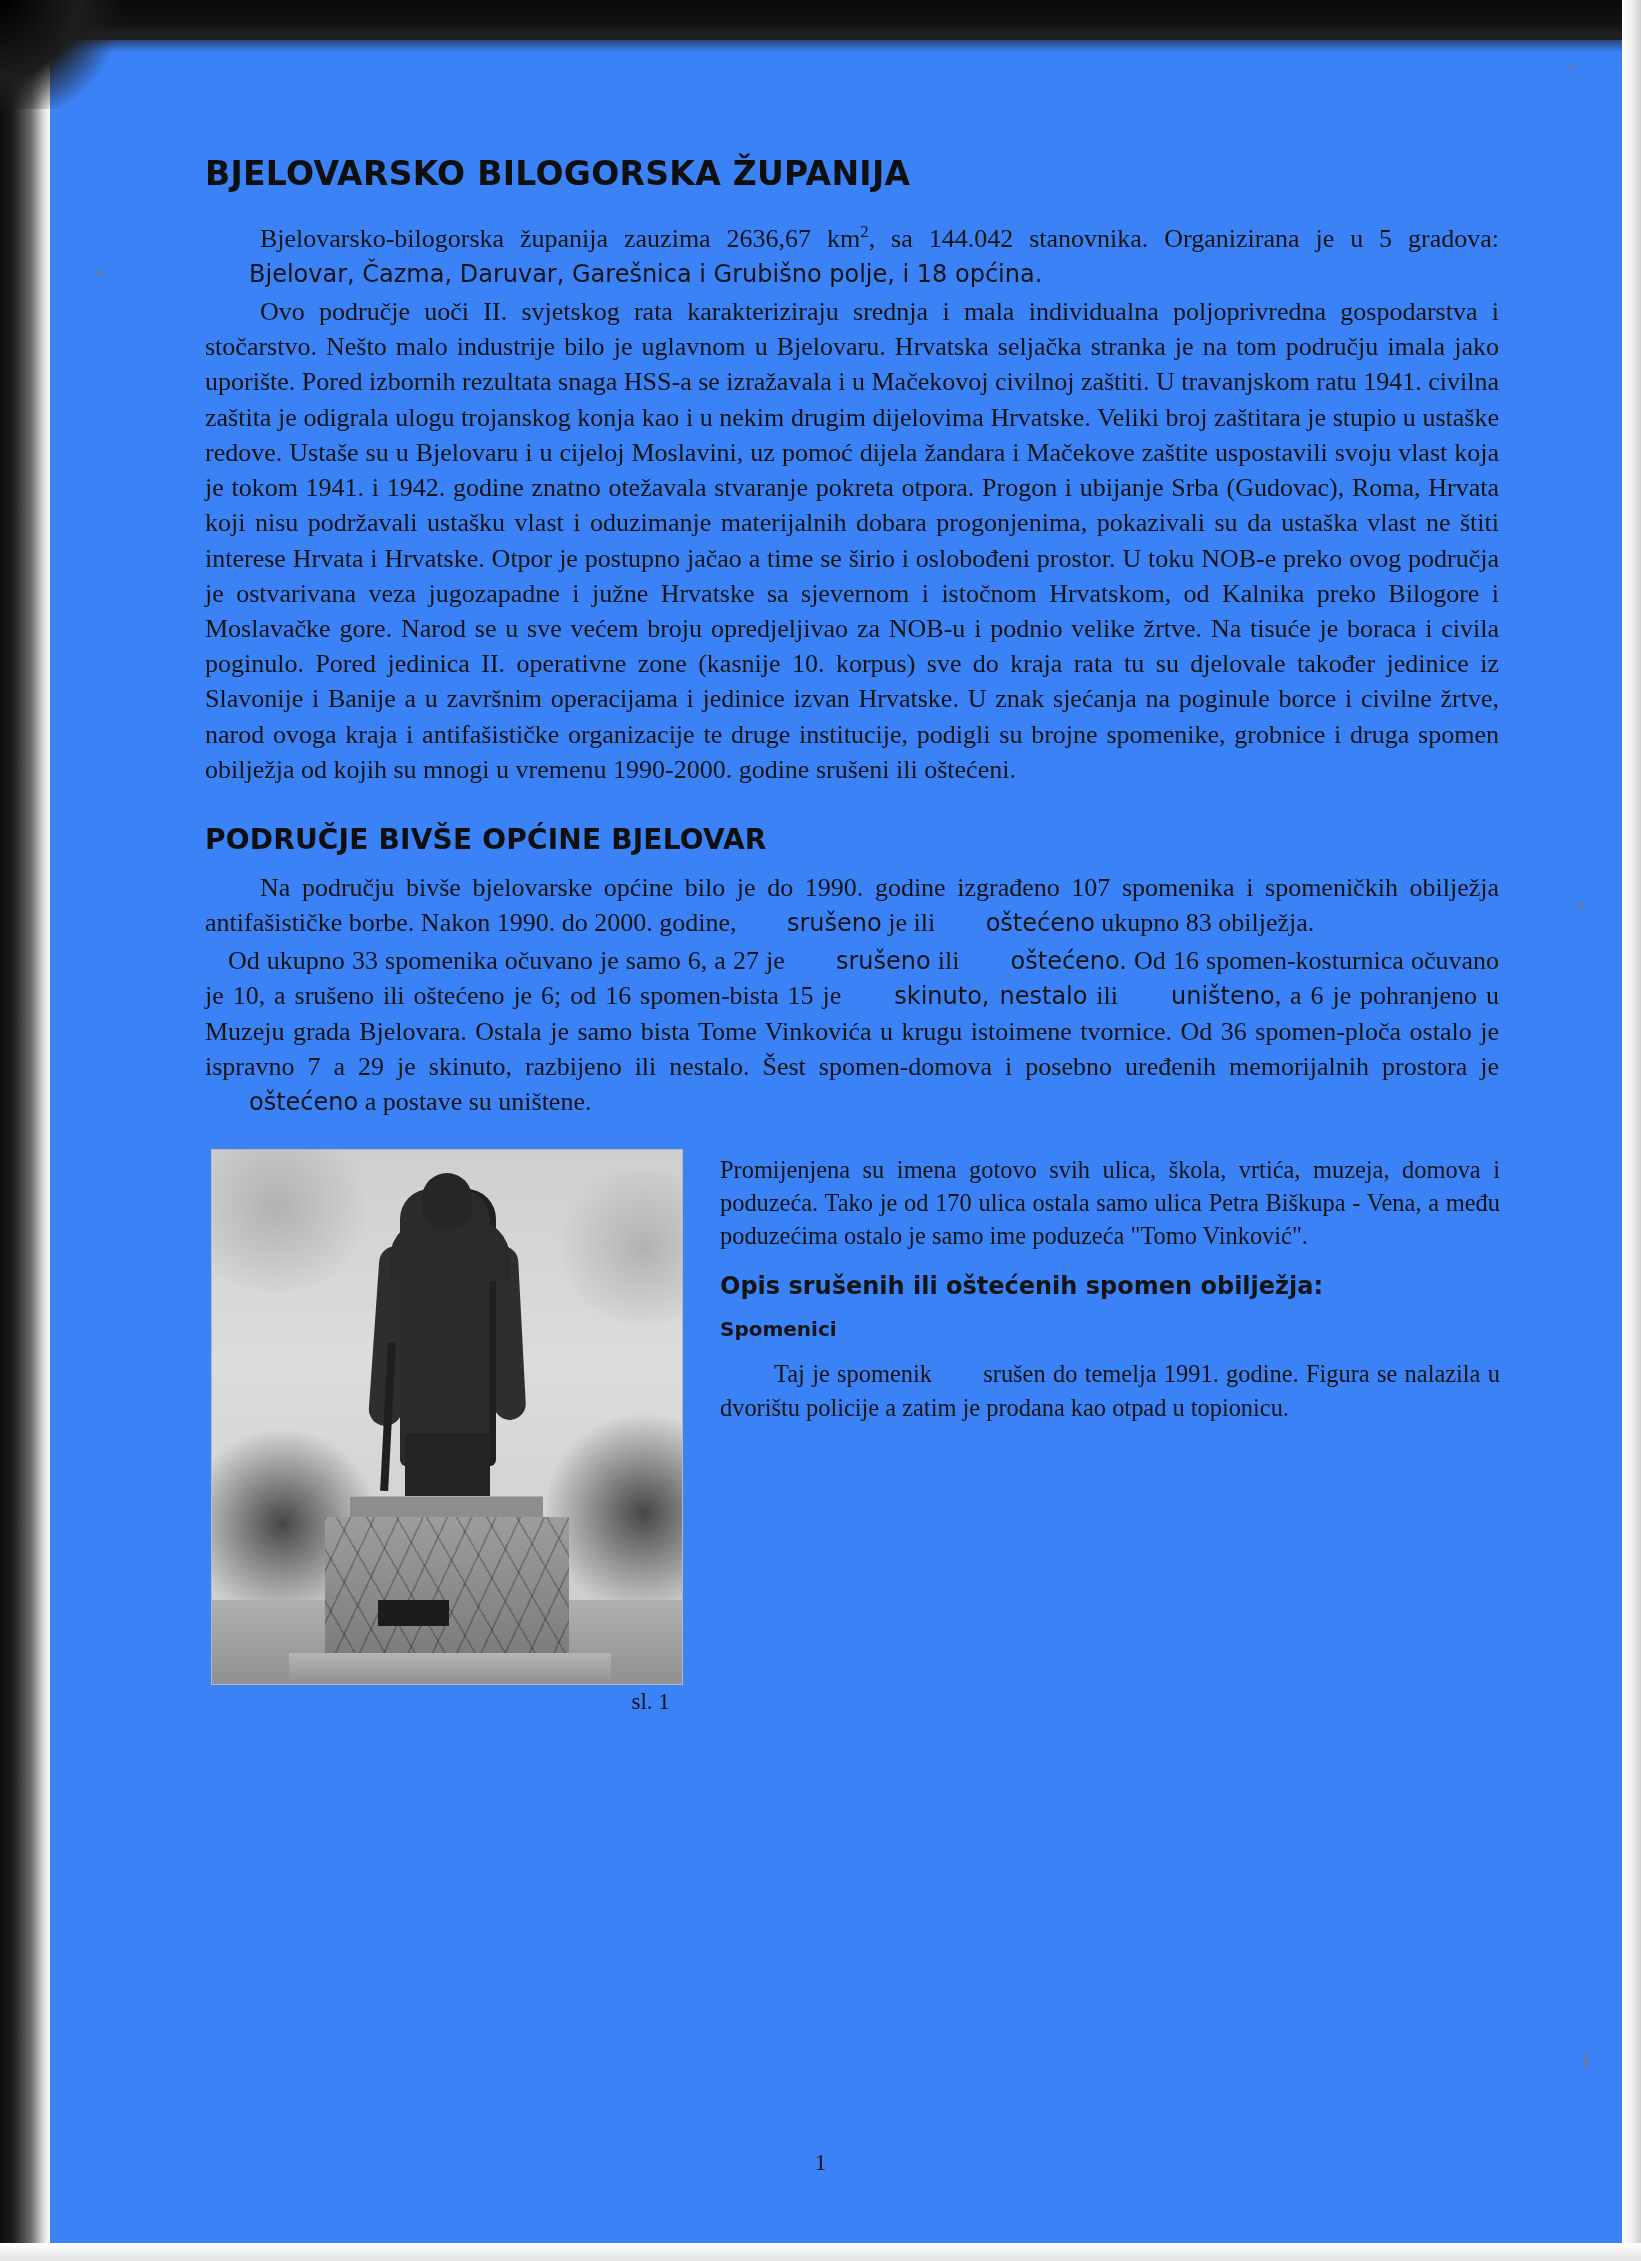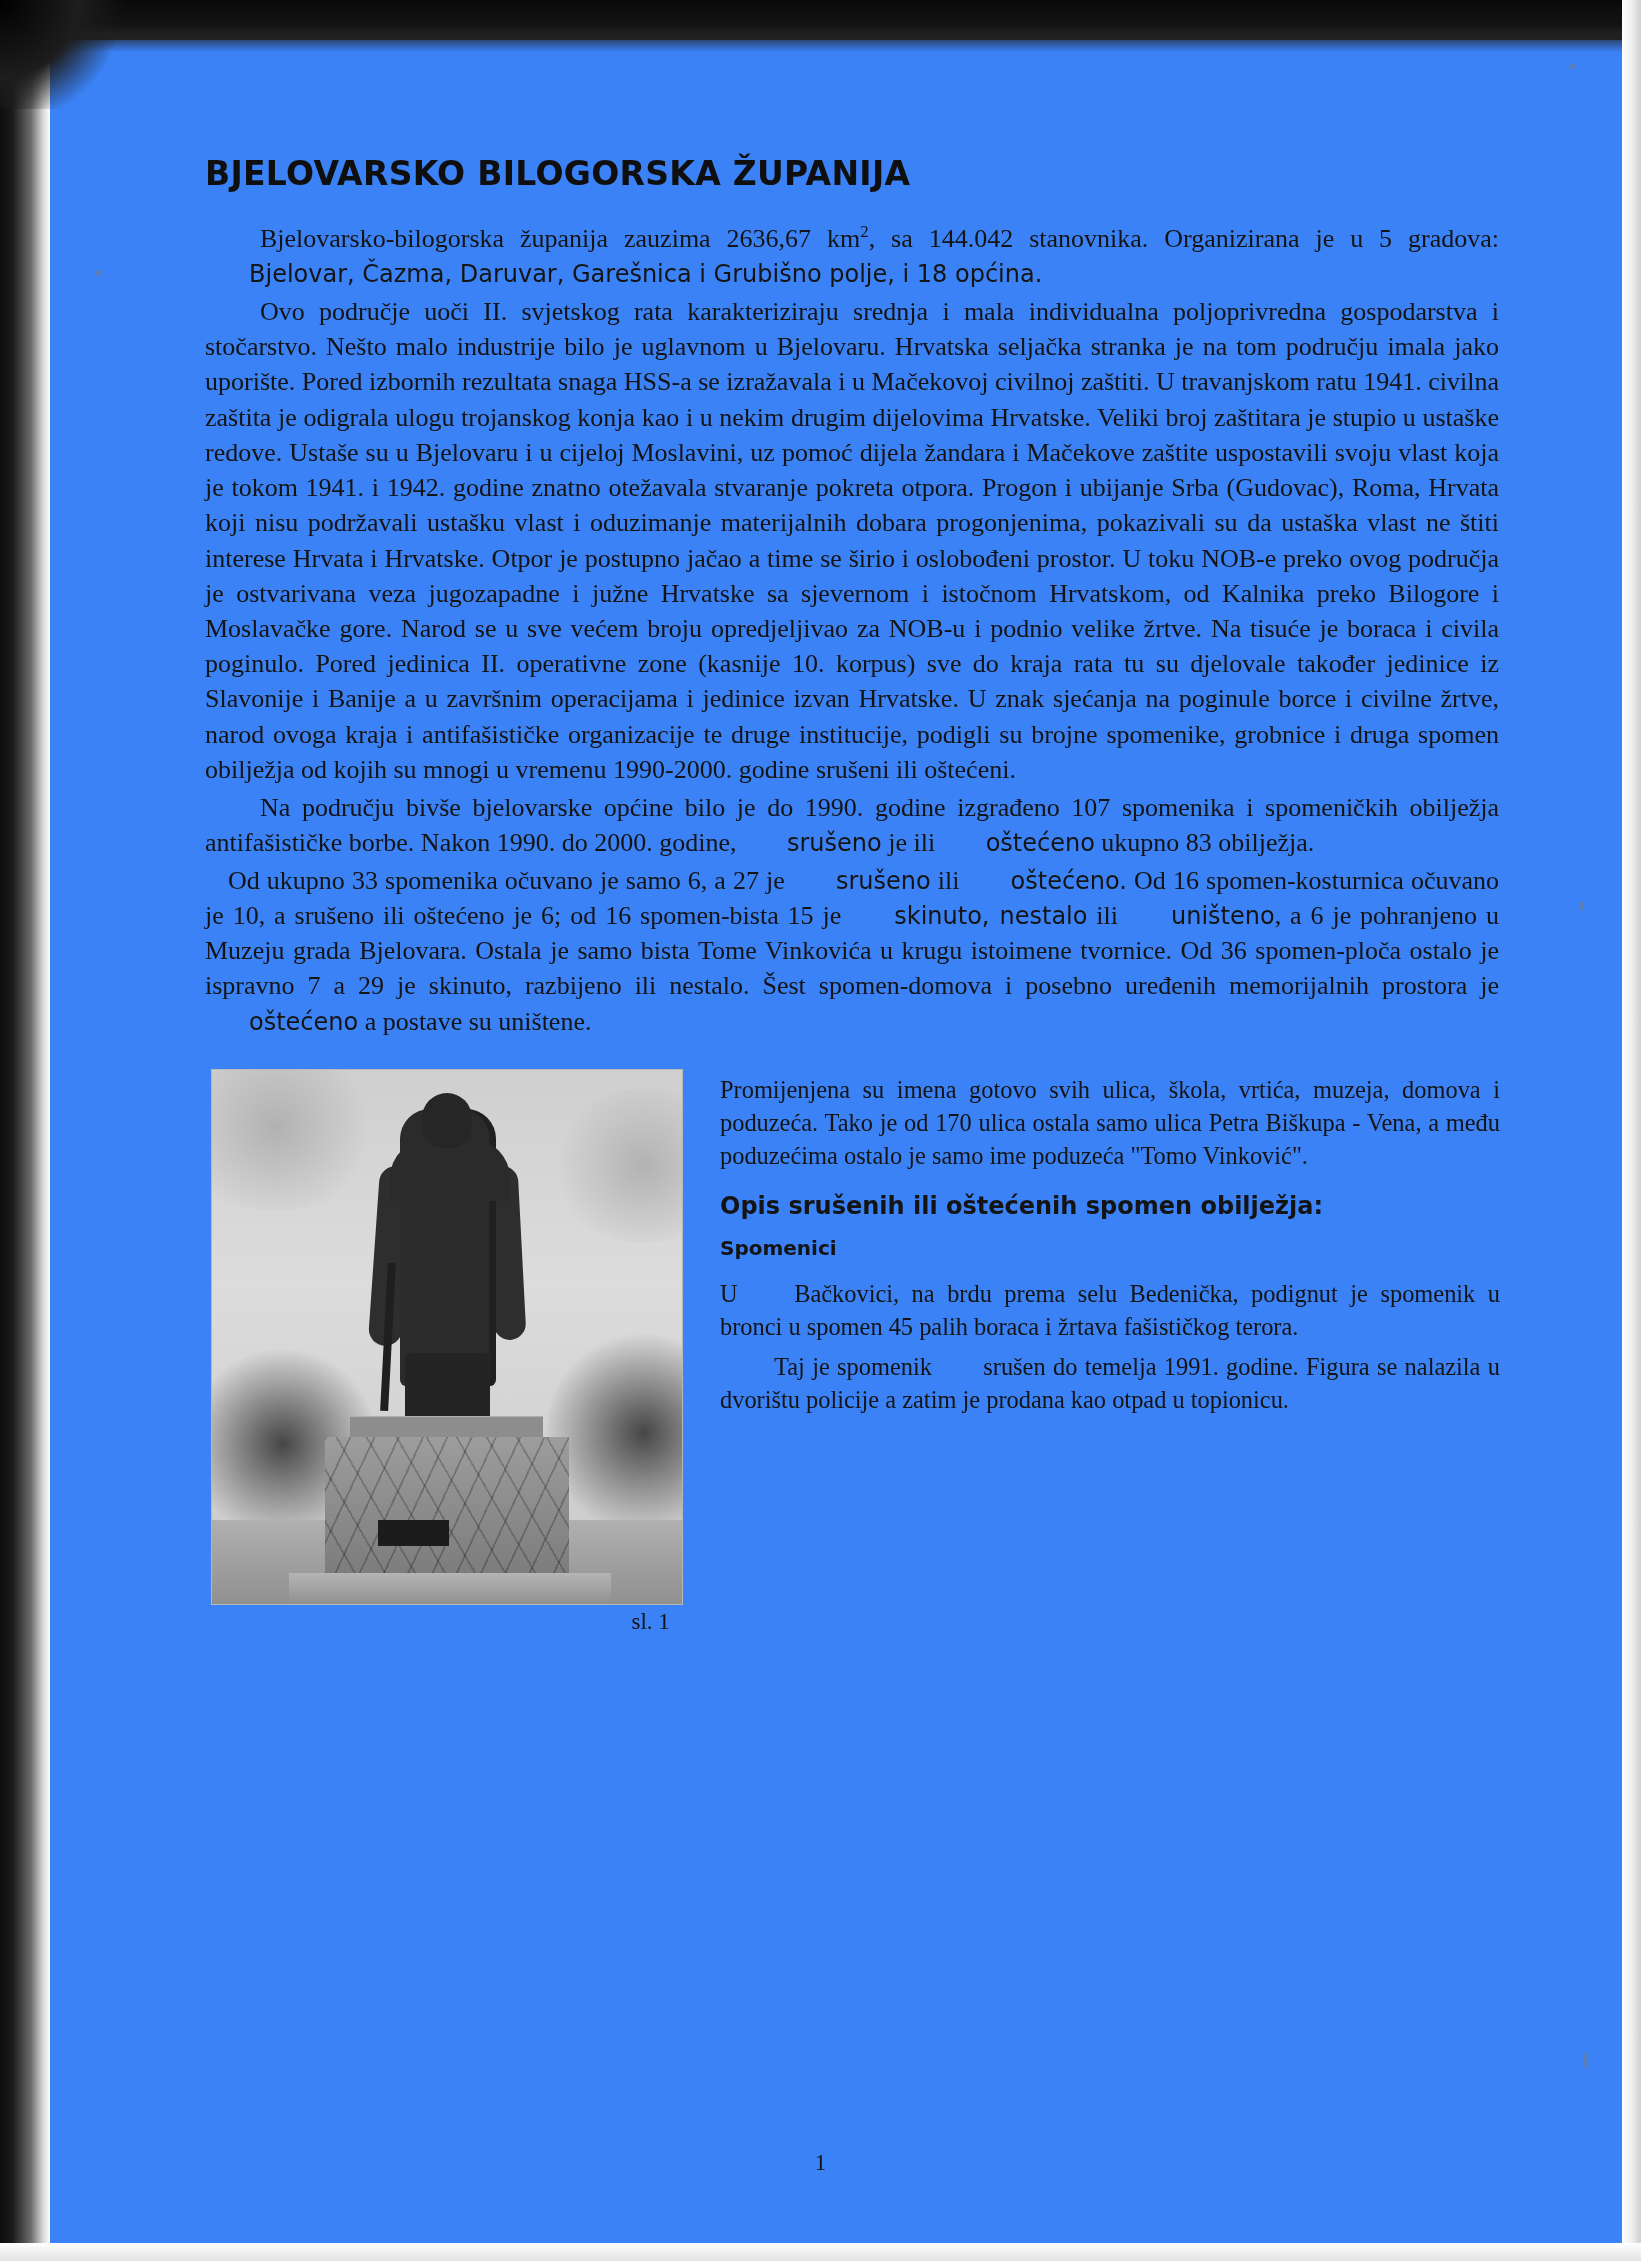--- a/index.html
+++ b/index.html
@@ -295,20 +295,21 @@
   <div class="speck" style="left:96px; top:270px; width:5.8px; height:5.8px;"></div>
 
   <div class="content">
 
     <h1 class="doc-title">BJELOVARSKO BILOGORSKA ŽUPANIJA</h1>
 
     <p class="body indent"><span>Bjelovarsko-bilogorska županija zauzima 2636,67 km</span><span class="sub2">2</span><span>, sa 144.042 stanovnika. Organizirana je u 5 gradova: </span><b class="s sans">Bjelovar, Čazma, Daruvar, Garešnica i Grubišno polje, i 18 općina.</b></p>
 
     <p class="body indent">Ovo područje uoči II. svjetskog rata karakteriziraju srednja i mala individualna poljoprivredna gospodarstva i stočarstvo. Nešto malo industrije bilo je uglavnom u Bjelovaru. Hrvatska seljačka stranka je na tom području imala jako uporište. Pored izbornih rezultata snaga HSS-a se izražavala i u Mačekovoj civilnoj zaštiti. U travanjskom ratu 1941. civilna zaštita je odigrala ulogu trojanskog konja kao i u nekim drugim dijelovima Hrvatske. Veliki broj zaštitara je stupio u ustaške redove. Ustaše su u Bjelovaru i u cijeloj Moslavini, uz pomoć dijela žandara i Mačekove zaštite uspostavili svoju vlast koja je tokom 1941. i 1942. godine znatno otežavala stvaranje pokreta otpora. Progon i ubijanje Srba (Gudovac), Roma, Hrvata koji nisu podržavali ustašku vlast i oduzimanje materijalnih dobara progonjenima, pokazivali su da ustaška vlast ne štiti interese Hrvata i Hrvatske. Otpor je postupno jačao a time se širio i oslobođeni prostor. U toku NOB-e preko ovog područja je ostvarivana veza jugozapadne i južne Hrvatske sa sjevernom i istočnom Hrvatskom, od Kalnika preko Bilogore i Moslavačke gore. Narod se u sve većem broju opredjeljivao za NOB-u i podnio velike žrtve. Na tisuće je boraca i civila poginulo. Pored jedinica II. operativne zone (kasnije 10. korpus) sve do kraja rata tu su djelovale također jedinice iz Slavonije i Banije a u završnim operacijama i jedinice izvan Hrvatske. U znak sjećanja na poginule borce i civilne žrtve, narod ovoga kraja i antifašističke organizacije te druge institucije, podigli su brojne spomenike, grobnice i druga spomen obilježja od kojih su mnogi u vremenu 1990-2000. godine srušeni ili oštećeni.</p>
 
+    <h2 class="section-title">PODRUČJE BIVŠE OPĆINE BJELOVAR</h2>
 
     <p class="body indent"><span>Na području bivše bjelovarske općine bilo je do 1990. godine izgrađeno 107  spomenika i spomeničkih obilježja antifašističke borbe. Nakon 1990. do 2000. godine, </span><b class="s sans">srušeno</b><span> je ili </span><b class="s sans">oštećeno</b><span> ukupno 83 obilježja.</span></p>
 
     <p class="body indent-sm"><span>Od ukupno 33 spomenika očuvano je samo 6, a 27 je </span><b class="s sans">srušeno</b><span> ili </span><b class="s sans">oštećeno.</b><span> Od 16 spomen-kosturnica očuvano je 10, a srušeno ili oštećeno je 6; od 16 spomen-bista 15 je </span><b class="s sans">skinuto, nestalo</b><span> ili </span><b class="s sans">uništeno</b><span>, a 6 je pohranjeno u Muzeju grada Bjelovara. Ostala je samo bista Tome Vinkovića u krugu istoimene tvornice. Od 36 spomen-ploča ostalo je ispravno 7 a 29 je skinuto, razbijeno ili nestalo. Šest spomen-domova i posebno uređenih memorijalnih prostora je </span><b class="s sans">oštećeno</b><span> a postave su uništene.</span></p>
 
     <div class="lower">
 
       <div class="photo-wrap">
         <div class="photo">
           <div class="sky"></div>
@@ -329,21 +330,20 @@
           <div class="plaque"></div>
           <div class="base"></div>
         </div>
         <div class="photo-caption">sl. 1</div>
       </div>
 
       <div class="right-col">
         <p>Promijenjena su imena gotovo svih ulica, škola, vrtića, muzeja, domova i poduzeća. Tako je od 170 ulica ostala samo ulica Petra Biškupa - Vena, a među poduzećima ostalo je samo ime poduzeća "Tomo Vinković".</p>
         <h3>Opis srušenih ili oštećenih spomen obilježja:</h3>
         <h4>Spomenici</h4>
-        <p class="tight"><span>U </span><b class="s">Bačkovici</b><span>, na brdu prema selu Bedenička, podignut je spomenik u bronci u spomen 45 palih boraca i žrtava fašističkog terora.</span></p>
         <p class="indent"><span>Taj je spomenik </span><b class="s">srušen</b><span> do temelja 1991. godine. Figura se nalazila u dvorištu policije a zatim je prodana kao otpad u topionicu.</span></p>
       </div>
 
     </div>
 
   </div>
 
   <div class="page-number">1</div>
 
 </div>

